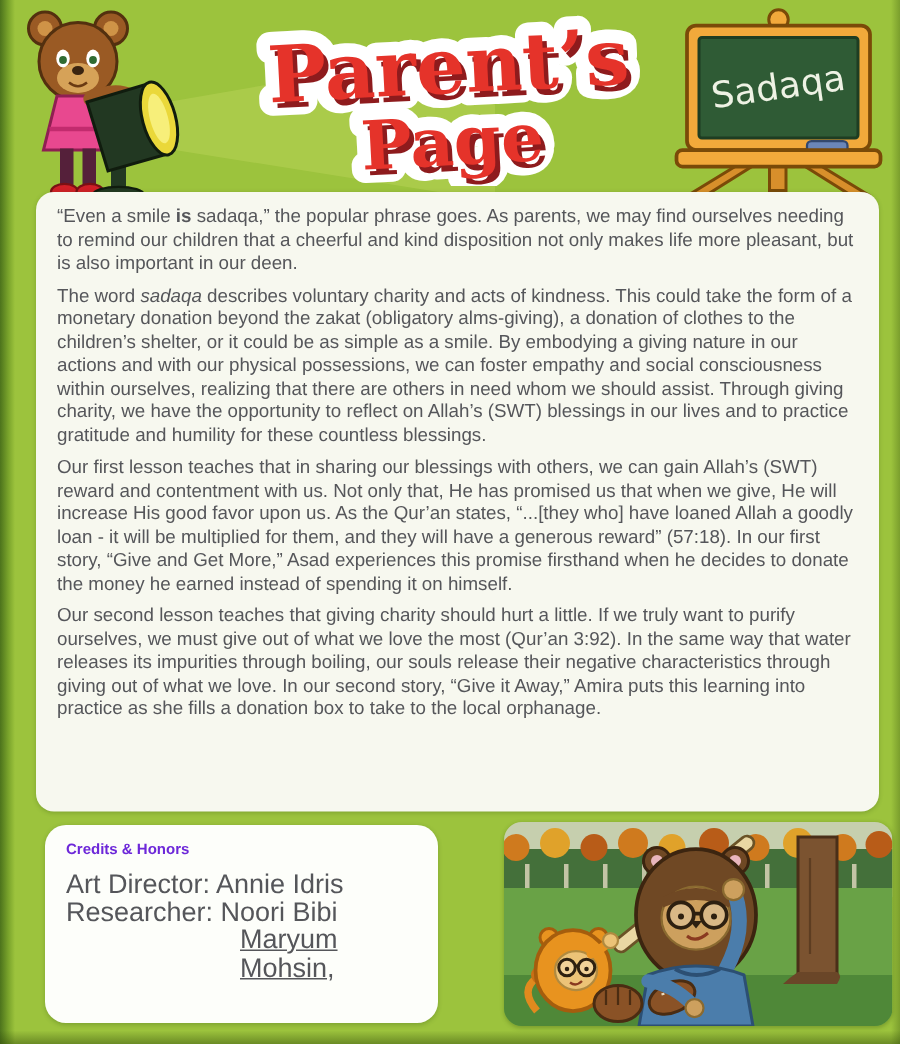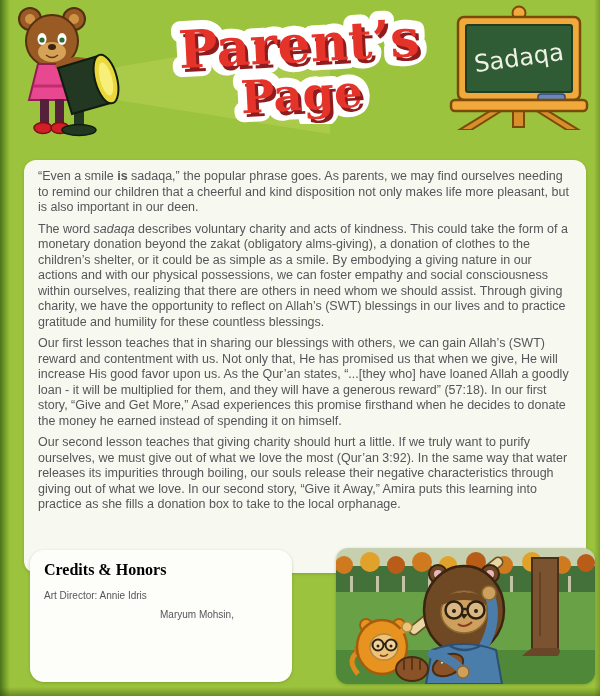--- a/index.html
+++ b/index.html
@@ -18,35 +18,34 @@
   .bear-svg{position:absolute;left:0;top:2px;width:330px;height:140px;}
   .title-svg{position:absolute;left:140px;top:6px;width:320px;height:118px;}
   .board-svg{position:absolute;left:443px;top:4px;width:152px;height:126px;}
 
   .content-panel{
     position:absolute;left:24px;top:128px;width:562px;height:413px;
     background:#f7f8ef;border-radius:12px;box-sizing:border-box;
     padding:9px 14px 0 14px;color:#55565a;
     font-size:12.5px;line-height:15.5px;
     box-shadow:0 1px 3px rgba(40,70,10,.25);
-    margin-top:32px;
   }
   .content-panel p{margin:0 0 6px 0;}
   .content-panel .seg-b{font-weight:bold;}
   .content-panel .seg-i{font-style:italic;}
 
   .credits-panel{
     position:absolute;left:30px;top:550px;width:262px;height:132px;
     background:#fdfefa;border-radius:14px;box-sizing:border-box;
     padding:11px 12px;color:#55565a;
     box-shadow:0 1px 3px rgba(40,70,10,.25);
   }
-  .credits-title{font-weight:bold;font-size:16px;margin:0 0 8px 2px;color:#000000;font-family:Liberation Serif, serif;}
-  .credits-line{font-size:10px;line-height:18.5px;margin-left:2px;}
-  .credits-line.indent{padding-left:116px;}
+  .credits-title{font-weight:bold;font-size:10px;margin:0 0 8px 2px;color:#6d28d9;}
+  .credits-line{font-size:18px;line-height:18.5px;margin-left:2px;}
+  .credits-line.indent{padding-left:116px;text-decoration:underline;}
 
   .illus-box{
     position:absolute;left:336px;top:548px;width:259px;height:136px;
     border-radius:12px;overflow:hidden;
     box-shadow:0 1px 3px rgba(40,70,10,.3);
   }
   .illus-box svg{display:block;}
 </style>
 </head>
 <body>
@@ -113,20 +112,21 @@
   <div class="content-panel">
     <p><span>“Even a smile </span><span class="seg-b">is</span><span> sadaqa,” the popular phrase goes. As parents, we may find ourselves needing to remind our children that a cheerful and kind disposition not only makes life more pleasant, but is also important in our deen.</span></p>
     <p><span>The word </span><span class="seg-i">sadaqa</span><span> describes voluntary charity and acts of kindness. This could take the form of a monetary donation beyond the zakat (obligatory alms-giving), a donation of clothes to the children’s shelter, or it could be as simple as a smile. By embodying a giving nature in our actions and with our physical possessions, we can foster empathy and social consciousness within ourselves, realizing that there are others in need whom we should assist. Through giving charity, we have the opportunity to reflect on Allah’s (SWT) blessings in our lives and to practice gratitude and humility for these countless blessings.</span></p>
     <p><span>Our first lesson teaches that in sharing our blessings with others, we can gain Allah’s (SWT) reward and contentment with us. Not only that, He has promised us that when we give, He will increase His good favor upon us. As the Qur’an states, “...[they who] have loaned Allah a goodly loan - it will be multiplied for them, and they will have a generous reward” (57:18). In our first story, “Give and Get More,” Asad experiences this promise firsthand when he decides to donate the money he earned instead of spending it on himself.</span></p>
     <p><span>Our second lesson teaches that giving charity should hurt a little. If we truly want to purify ourselves, we must give out of what we love the most (Qur’an 3:92). In the same way that water releases its impurities through boiling, our souls release their negative characteristics through giving out of what we love. In our second story, “Give it Away,” Amira puts this learning into practice as she fills a donation box to take to the local orphanage.</span></p>
   </div>
 
   <div class="credits-panel">
     <div class="credits-title">Credits &amp; Honors</div>
     <div class="credits-line">Art Director: Annie Idris</div>
+    <div class="credits-line">Researcher: Noori Bibi</div>
     <div class="credits-line indent">Maryum Mohsin,</div>
   </div>
 
   <div class="illus-box">
     <svg width="259" height="136" viewBox="0 0 259 136">
       <rect x="0" y="0" width="259" height="50" fill="#c6cfae"></rect>
       <g>
         <rect x="0" y="18" width="259" height="26" fill="#44703a"></rect>
         <circle cx="8" cy="17" r="9" fill="#cf7a1e"></circle>
           <circle cx="34" cy="14" r="10" fill="#e0a22a"></circle>

